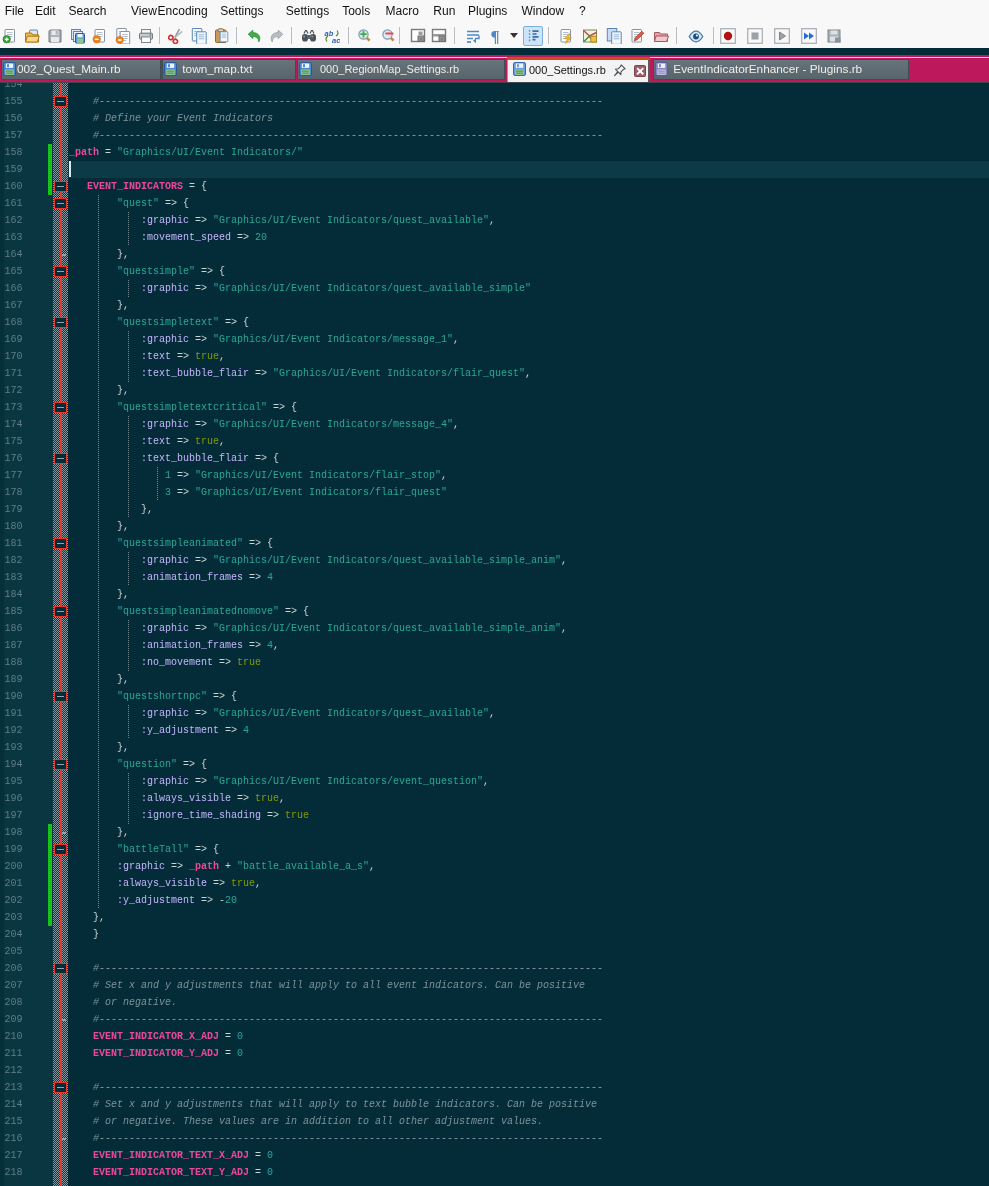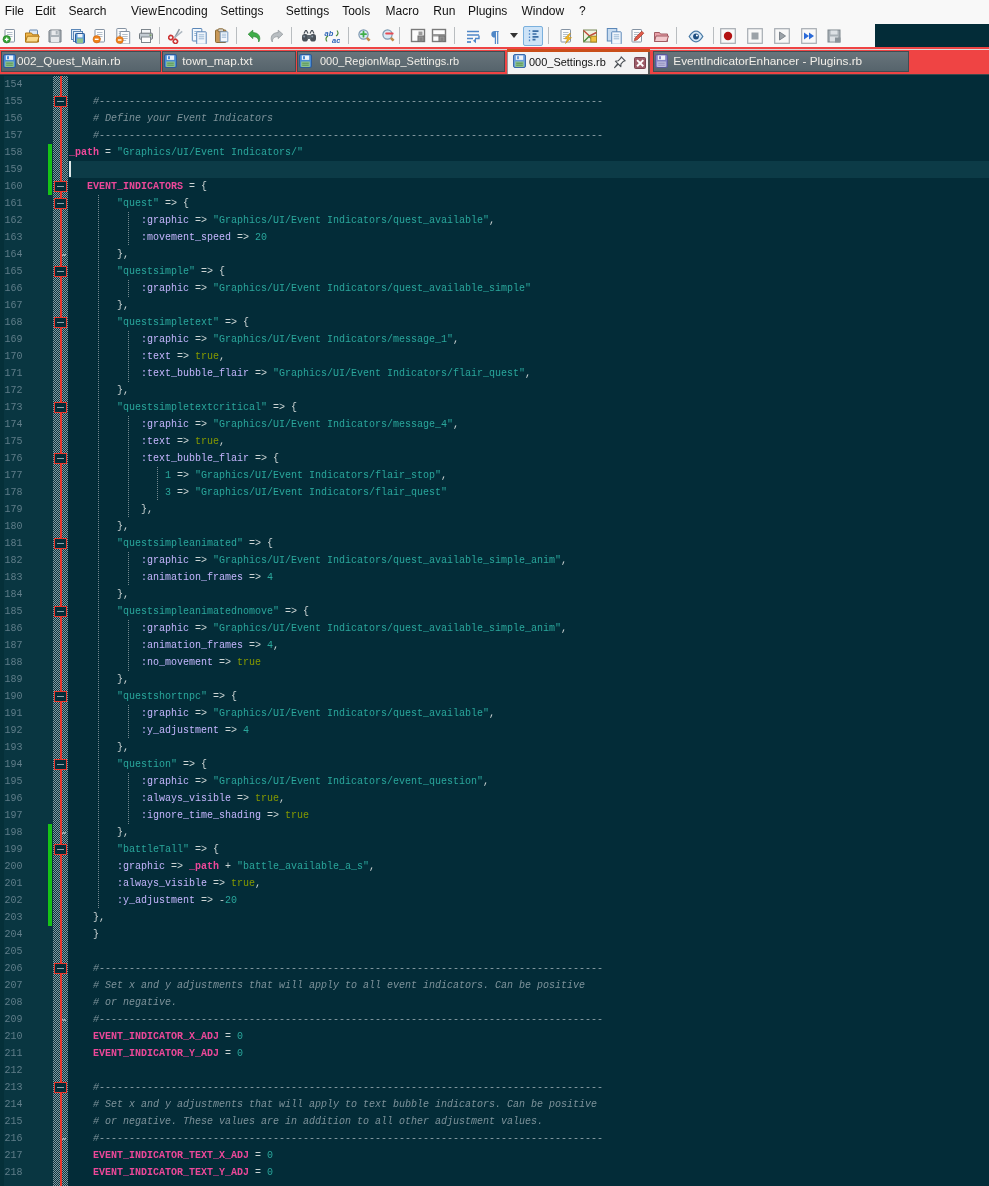--- a/index.html
+++ b/index.html
@@ -1,21 +1,21 @@
 <!DOCTYPE html>
 <html><head><meta charset="utf-8"><style>
 *{margin:0;padding:0;box-sizing:border-box}
 html,body{width:989px;height:1186px;overflow:hidden;background:#032c38}
 body{position:relative;font-family:"Liberation Sans",sans-serif}
 .menubar{position:absolute;left:0;top:0;width:989px;height:23.5px;background:#f8f8f8}
 .mi{position:absolute;top:0;line-height:23.5px;font-size:12px;color:#111}
-.toolbar{position:absolute;left:0;top:23.5px;width:875px;height:24px;background:#f8f8f8}
+.toolbar{position:absolute;left:0;top:23.5px;width:989px;height:24px;background:#f8f8f8}
 .ti{position:absolute}
 .tsep{position:absolute;top:3px;width:1px;height:17px;background:#b9bdc0}
-.tabbar{position:absolute;left:0;top:47px;width:989px;height:28px;background:#ef4444}
+.tabbar{position:absolute;left:0;top:55px;width:989px;height:28px;background:#be185d}
 .tabtopline{position:absolute;left:0;top:2px;width:989px;height:1px;background:#dadada}
 .darkband{position:absolute;left:0;top:27px;width:989px;height:1px;background:#3f474c}
 .tab{position:absolute;top:3.5px;height:21.5px}
 .itab{background:linear-gradient(#68747b,#56646c);border:1px solid #414c52}
 .atab{top:2.2px;height:24.8px;background:#f3f3f3;border-left:1px solid #9a9a9a;border-right:2px solid #5a5a5a}
 .abar{position:absolute;top:2.2px;height:2.8px;background:#c94f1a}
 .tabtxt{position:absolute;top:3.5px;height:21.5px;line-height:21.5px;font-size:11.8px}
 .itxt{color:#f1eee8}
 .atxt{color:#111;top:4.5px}
 .tabicon{position:absolute}

